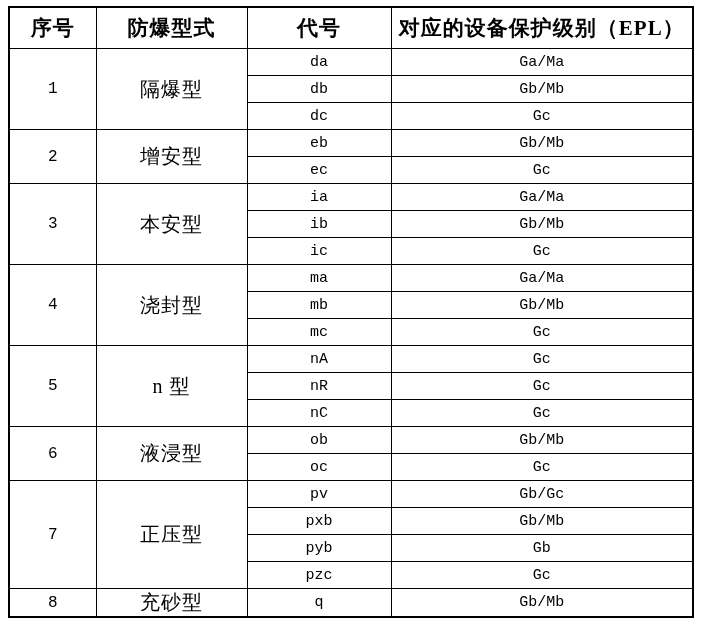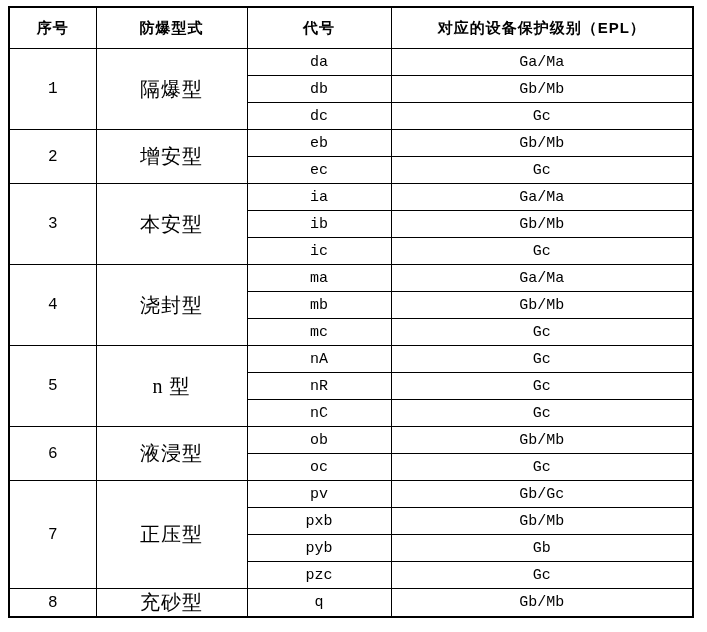--- a/index.html
+++ b/index.html
@@ -28,23 +28,23 @@
   .doc-table td {
     border: 1px solid #000000;
     text-align: center;
     vertical-align: middle;
     padding: 0;
     overflow: hidden;
     white-space: nowrap;
   }
   .doc-table thead th {
     height: 40px;
-    font-size: 15px;
+    font-size: 21px;
     font-weight: bold;
-    font-family: Liberation Sans, sans-serif;
+    font-family: Liberation Serif, serif;
     letter-spacing: 1px;
   }
   .doc-table tbody td {
     height: 26px;
     font-size: 16px;
   }
   .doc-table td.serial {
     font-family: "Liberation Mono", monospace;
     font-size: 16px;
   }

